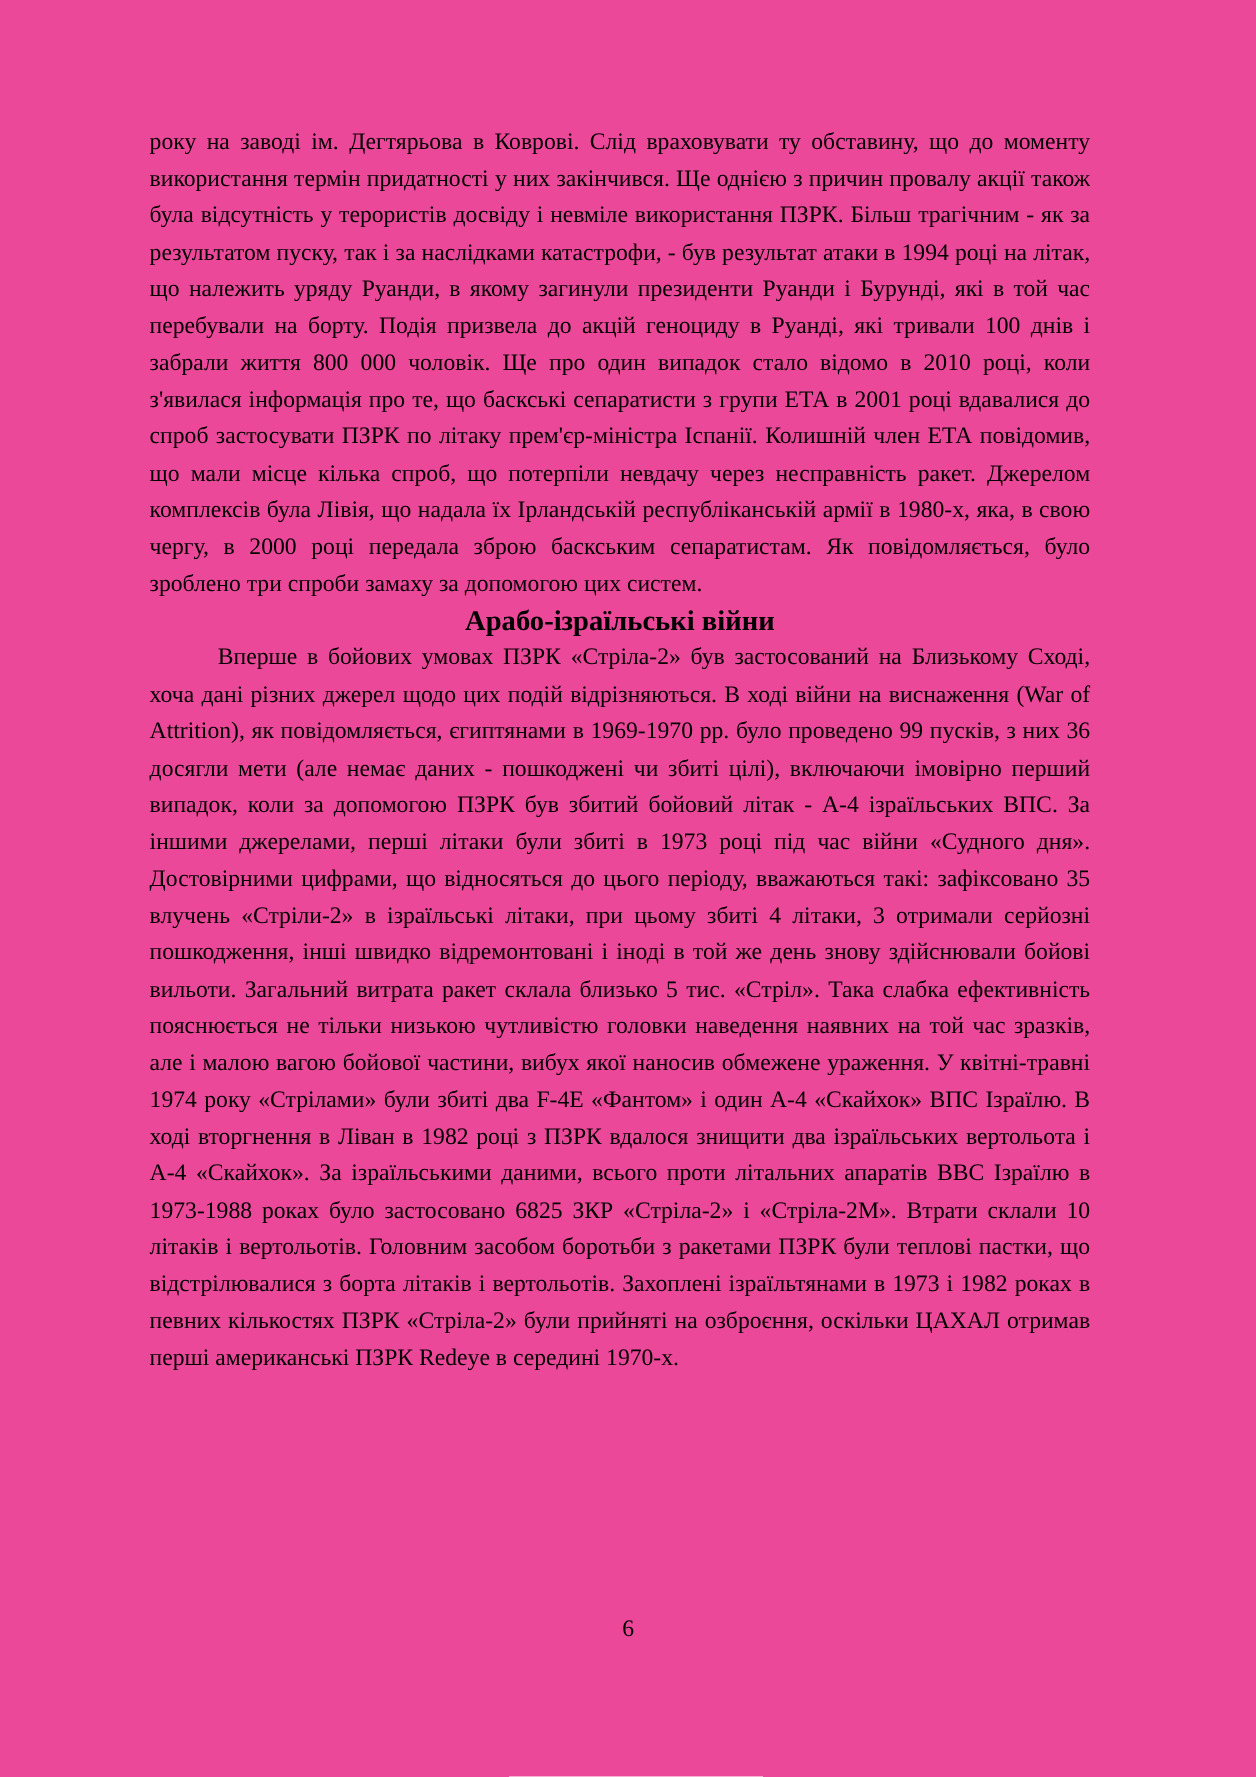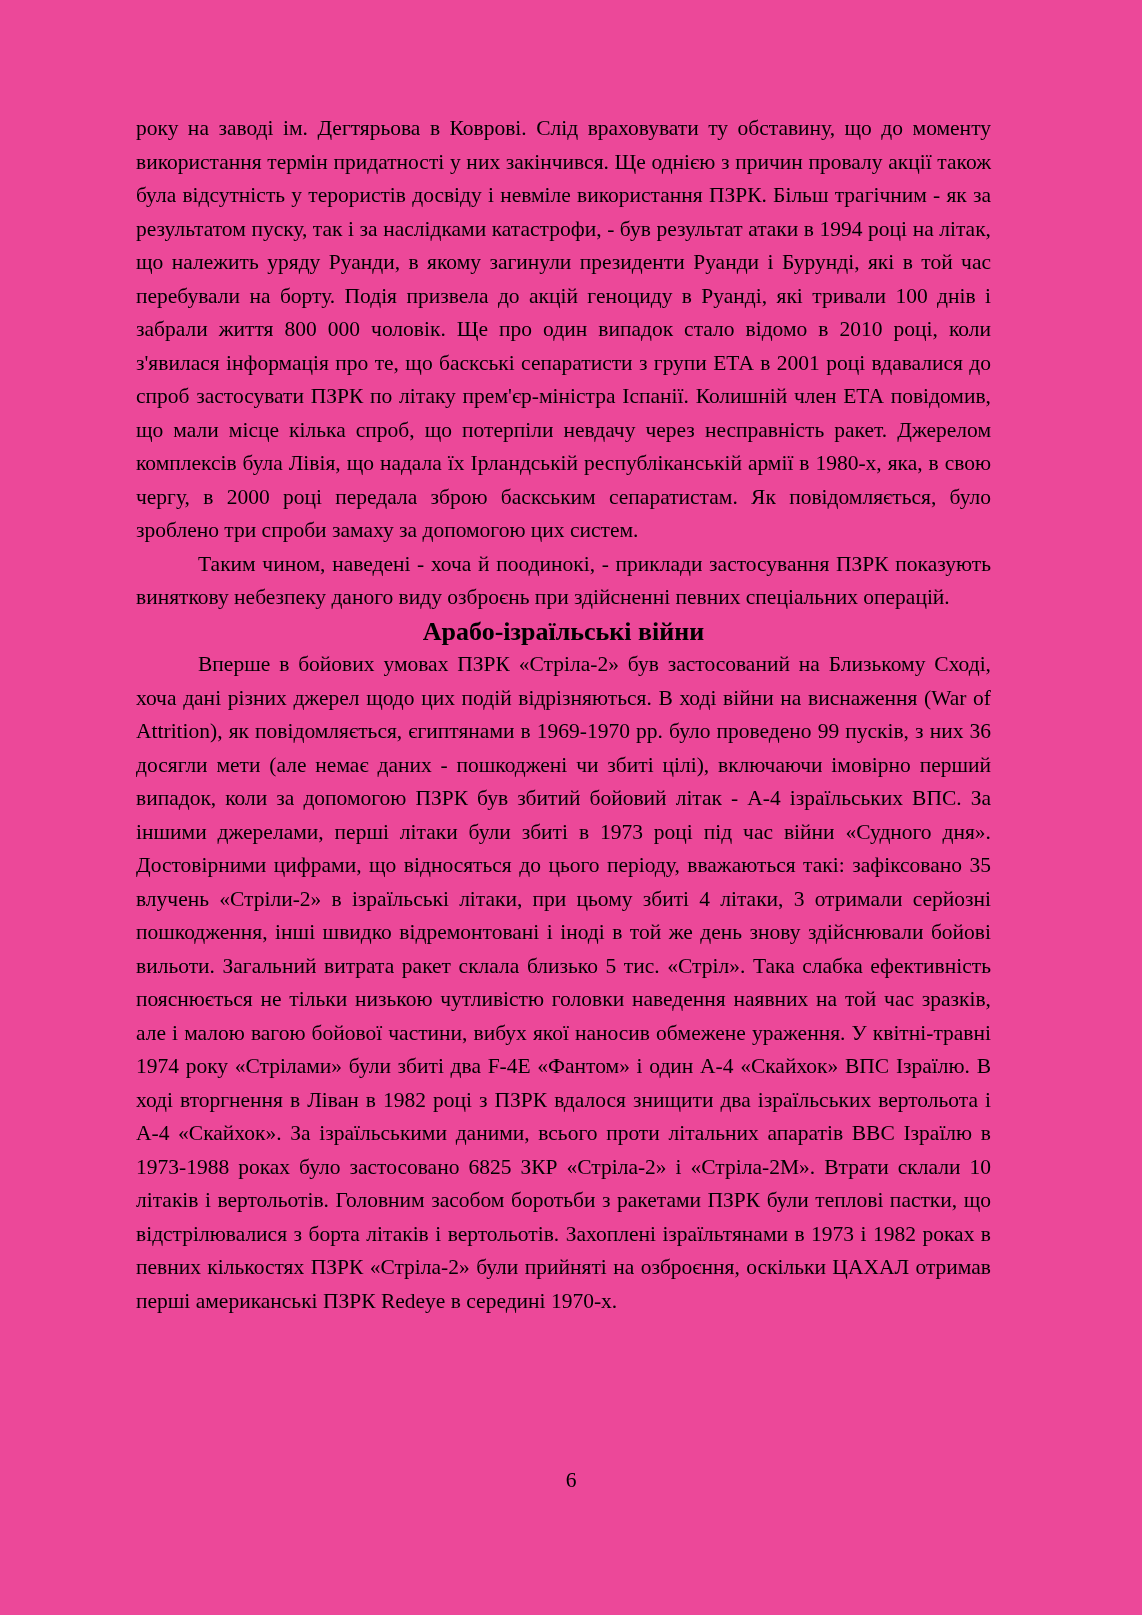--- a/index.html
+++ b/index.html
@@ -53,21 +53,20 @@
   }
 </style>
 </head>
 <body>
 
 <div class="page">
   <div class="content">
 
     <p class="body-text">року на заводі ім. Дегтярьова в Коврові. Слід враховувати ту обставину, що до моменту використання термін придатності у них закінчився. Ще однією з причин провалу акції також була відсутність у терористів досвіду і невміле використання ПЗРК. Більш трагічним - як за результатом пуску, так і за наслідками катастрофи, - був результат атаки в 1994 році на літак, що належить уряду Руанди, в якому загинули президенти Руанди і Бурунді, які в той час перебували на борту. Подія призвела до акцій геноциду в Руанді, які тривали 100 днів і забрали життя 800 000 чоловік. Ще про один випадок стало відомо в 2010 році, коли з'явилася інформація про те, що баскські сепаратисти з групи ЕТА в 2001 році вдавалися до спроб застосувати ПЗРК по літаку прем'єр-міністра Іспанії. Колишній член ЕТА повідомив, що мали місце кілька спроб, що потерпіли невдачу через несправність ракет. Джерелом комплексів була Лівія, що надала їх Ірландській республіканській армії в 1980-х, яка, в свою чергу, в 2000 році передала зброю баскським сепаратистам. Як повідомляється, було зроблено три спроби замаху за допомогою цих систем.</p>
 
-    <p class="indent">Таким чином, наведені - хоча й поодинокі, - приклади застосування ПЗРК показують виняткову небезпеку даного виду озброєнь при здійсненні певних спеціальних операцій.</p>
 
     <h2 class="section-heading">Арабо-ізраїльські війни</h2>
 
     <p class="indent">Вперше в бойових умовах ПЗРК «Стріла-2» був застосований на Близькому Сході, хоча дані різних джерел щодо цих подій відрізняються. В ході війни на виснаження (War of Attrition), як повідомляється, єгиптянами в 1969-1970 рр. було проведено 99 пусків, з них 36 досягли мети (але немає даних - пошкоджені чи збиті цілі), включаючи імовірно перший випадок, коли за допомогою ПЗРК був збитий бойовий літак - А-4 ізраїльських ВПС. За іншими джерелами, перші літаки були збиті в 1973 році під час війни «Судного дня». Достовірними цифрами, що відносяться до цього періоду, вважаються такі: зафіксовано 35 влучень «Стріли-2» в ізраїльські літаки, при цьому збиті 4 літаки, 3 отримали серйозні пошкодження, інші швидко відремонтовані і іноді в той же день знову здійснювали бойові вильоти. Загальний витрата ракет склала близько 5 тис. «Стріл». Така слабка ефективність пояснюється не тільки низькою чутливістю головки наведення наявних на той час зразків, але і малою вагою бойової частини, вибух якої наносив обмежене ураження. У квітні-травні 1974 року «Стрілами» були збиті два F-4E «Фантом» і один А-4 «Скайхок» ВПС Ізраїлю. В ході вторгнення в Ліван в 1982 році з ПЗРК вдалося знищити два ізраїльських вертольота і А-4 «Скайхок». За ізраїльськими даними, всього проти літальних апаратів ВВС Ізраїлю в 1973-1988 роках було застосовано 6825 ЗКР «Стріла-2» і «Стріла-2М». Втрати склали 10 літаків і вертольотів. Головним засобом боротьби з ракетами ПЗРК були теплові пастки, що відстрілювалися з борта літаків і вертольотів. Захоплені ізраїльтянами в 1973 і 1982 роках в певних кількостях ПЗРК «Стріла-2» були прийняті на озброєння, оскільки ЦАХАЛ отримав перші американські ПЗРК Redeye в середині 1970-х.</p>
 
   </div>
 
   <div class="page-number">6</div>
 </div>
 

